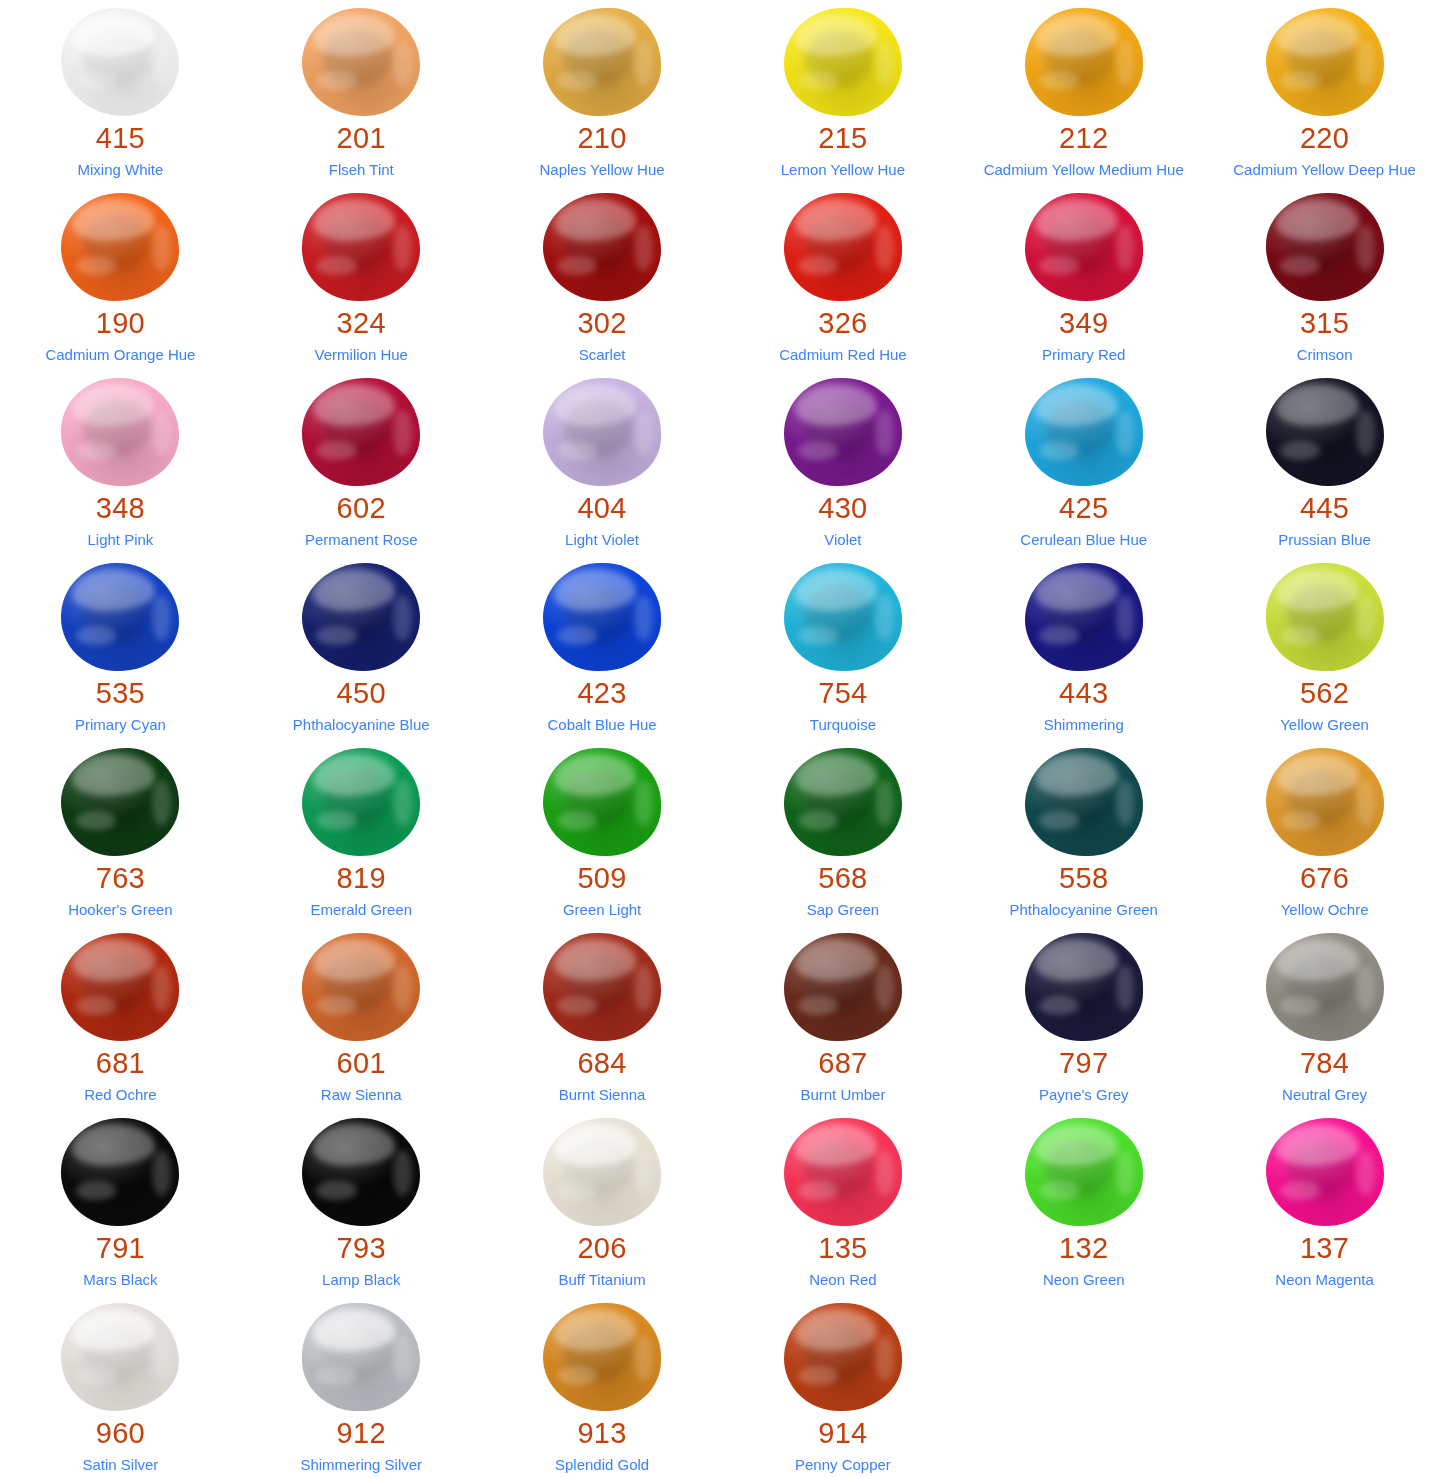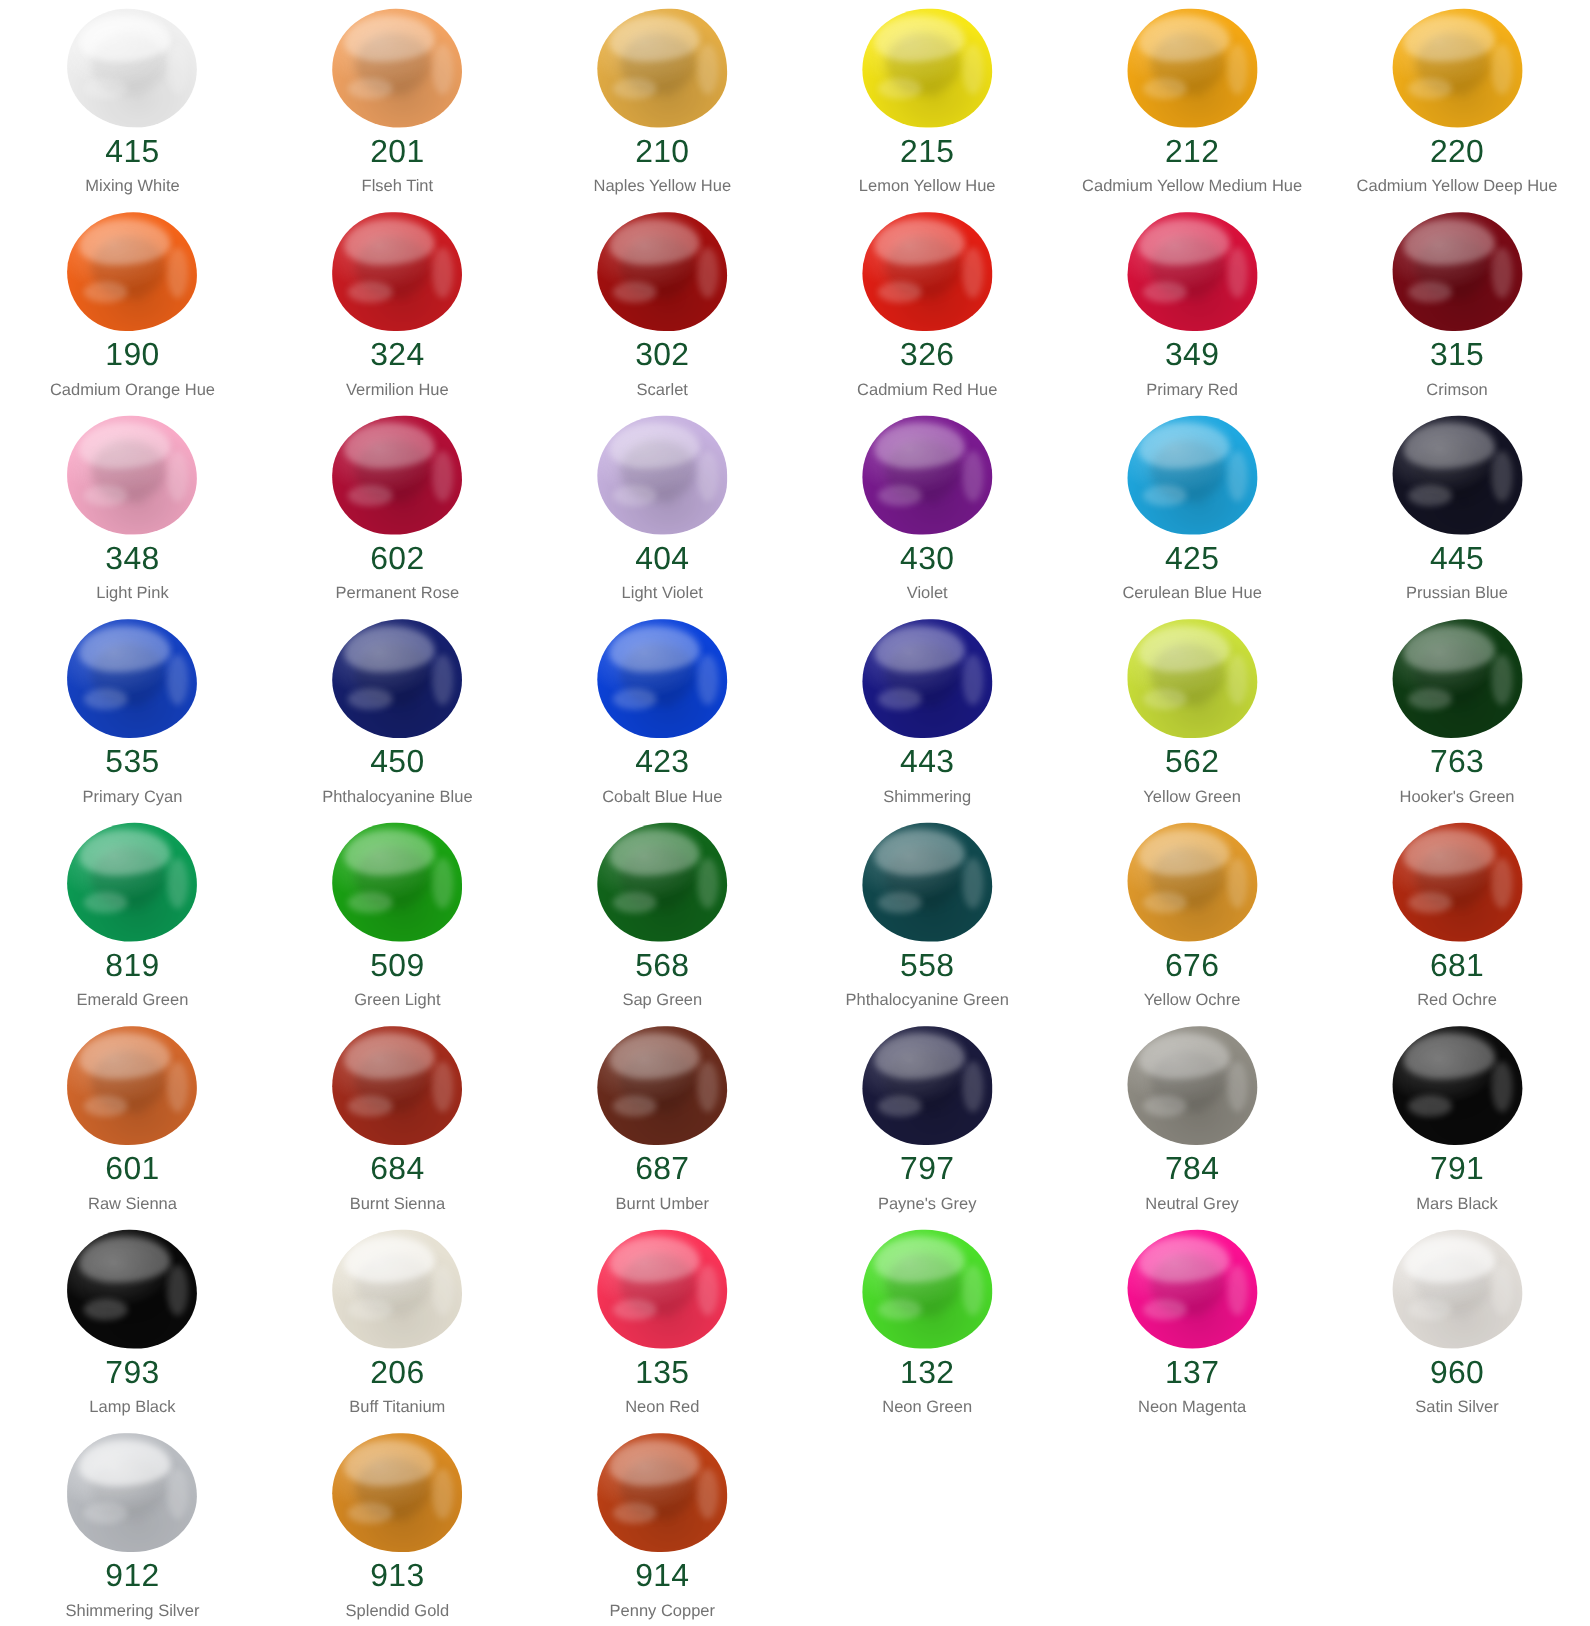--- a/index.html
+++ b/index.html
@@ -103,28 +103,28 @@
     background:
       radial-gradient(ellipse 78% 62% at 36% 28%, rgba(255,255,255,0.55) 0%, rgba(255,255,255,0) 62%),
       radial-gradient(ellipse 95% 90% at 55% 75%, rgba(0,0,0,0.09) 0%, rgba(0,0,0,0) 70%);
   }
   .blob.light .hl-ring { background: rgba(0,0,0,0.05); }
   .blob.light .hl-main { background: rgba(255,255,255,0.55); }
 
   .code {
     font-size: 29px;
     font-weight: 400;
-    color: #14532d;
+    color: #c2410c;
     line-height: 1.0;
     margin-top: 6px;
     letter-spacing: 0.3px;
   }
   .name {
     font-size: 15px;
-    color: #737373;
+    color: #3b82f6;
     margin-top: 9px;
     text-align: center;
     white-space: nowrap;
     line-height: 1.1;
   }
 </style>
 </head>
 <body>
 
 <div id="swatch-grid">
@@ -396,20 +396,33 @@
           <div class="hl-main"></div>
           <div class="hl-small"></div>
           <div class="hl-edge"></div>
         </div>
       </div>
       <div class="code">423</div>
       <div class="name">Cobalt Blue Hue</div>
     </div>
     <div class="swatch-cell">
       <div class="blob-wrap">
+        <div class="blob" style="background: rgb(33, 182, 221); border-radius: 46% 54% 49% 51% / 53% 53% 47% 50%;">
+          <div class="shade"></div>
+          <div class="hl-ring"></div>
+          <div class="hl-main"></div>
+          <div class="hl-small"></div>
+          <div class="hl-edge"></div>
+        </div>
+      </div>
+      <div class="code">754</div>
+      <div class="name">Turquoise</div>
+    </div>
+    <div class="swatch-cell">
+      <div class="blob-wrap">
         <div class="blob" style="background: rgb(27, 26, 135); border-radius: 53% 47% 54% 46% / 54% 54% 46% 49%;">
           <div class="shade"></div>
           <div class="hl-ring"></div>
           <div class="hl-main"></div>
           <div class="hl-small"></div>
           <div class="hl-edge"></div>
         </div>
       </div>
       <div class="code">443</div>
       <div class="name">Shimmering</div>

